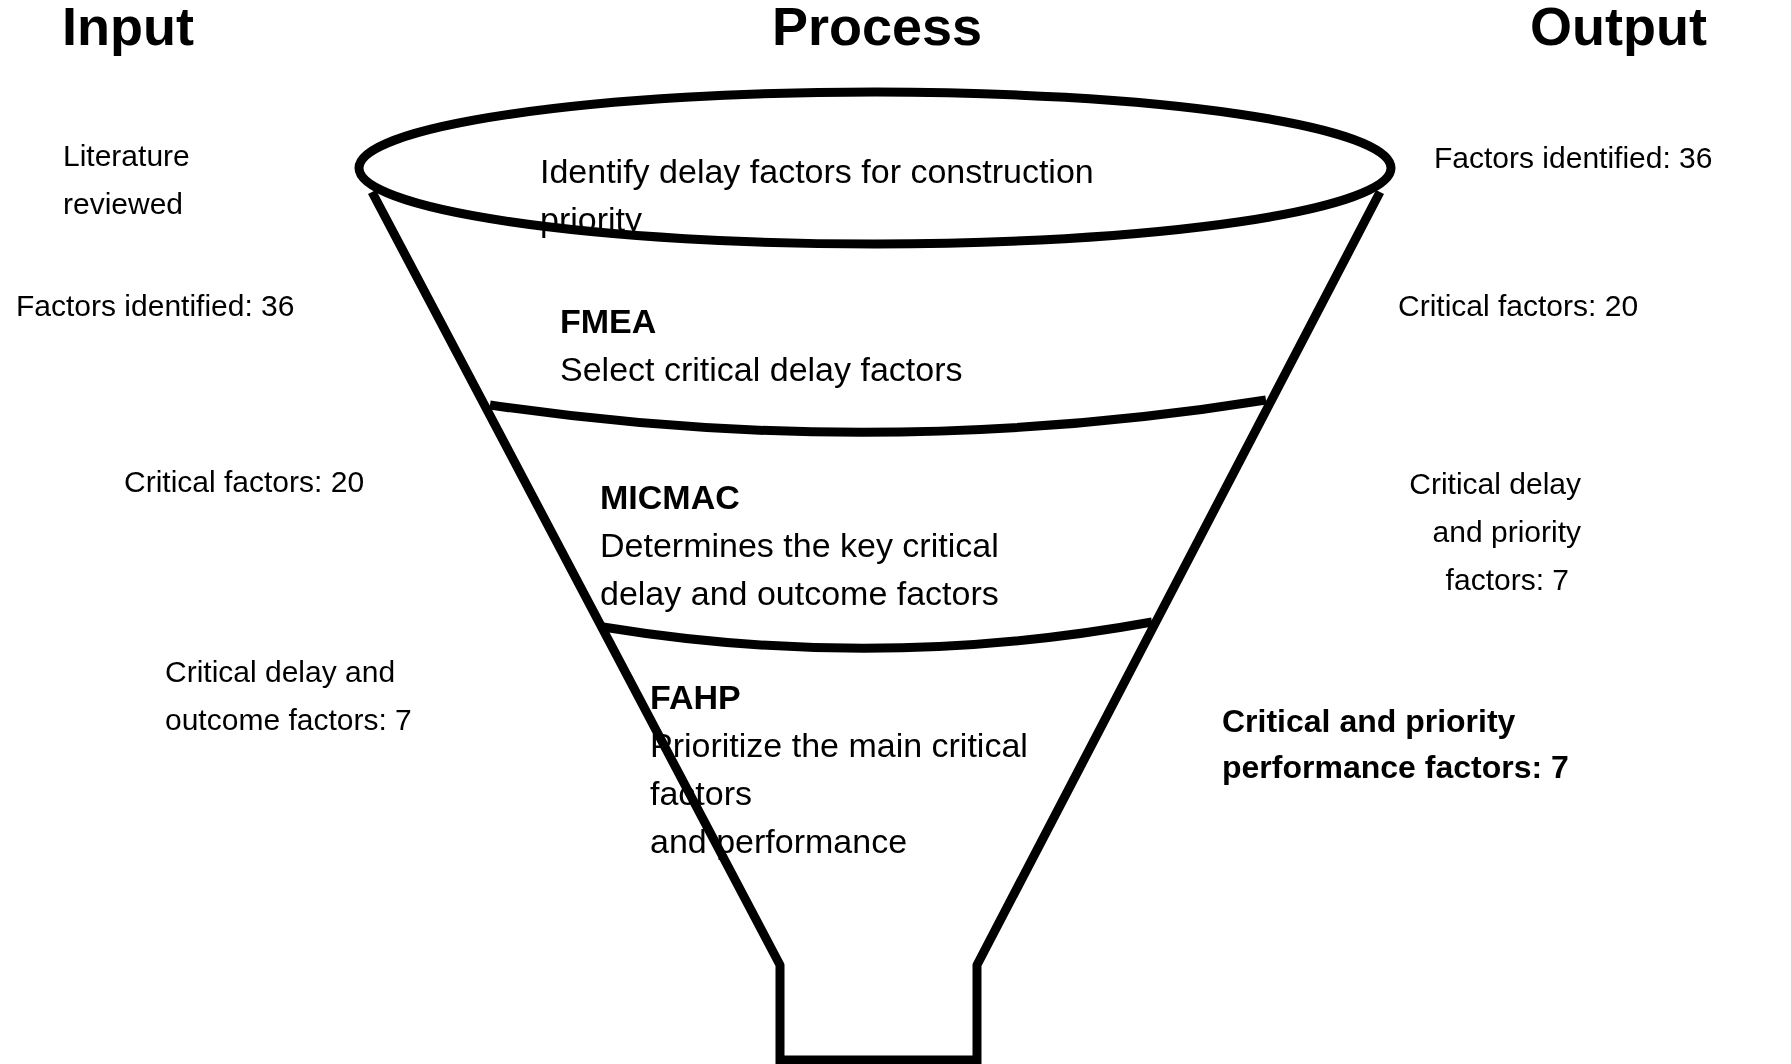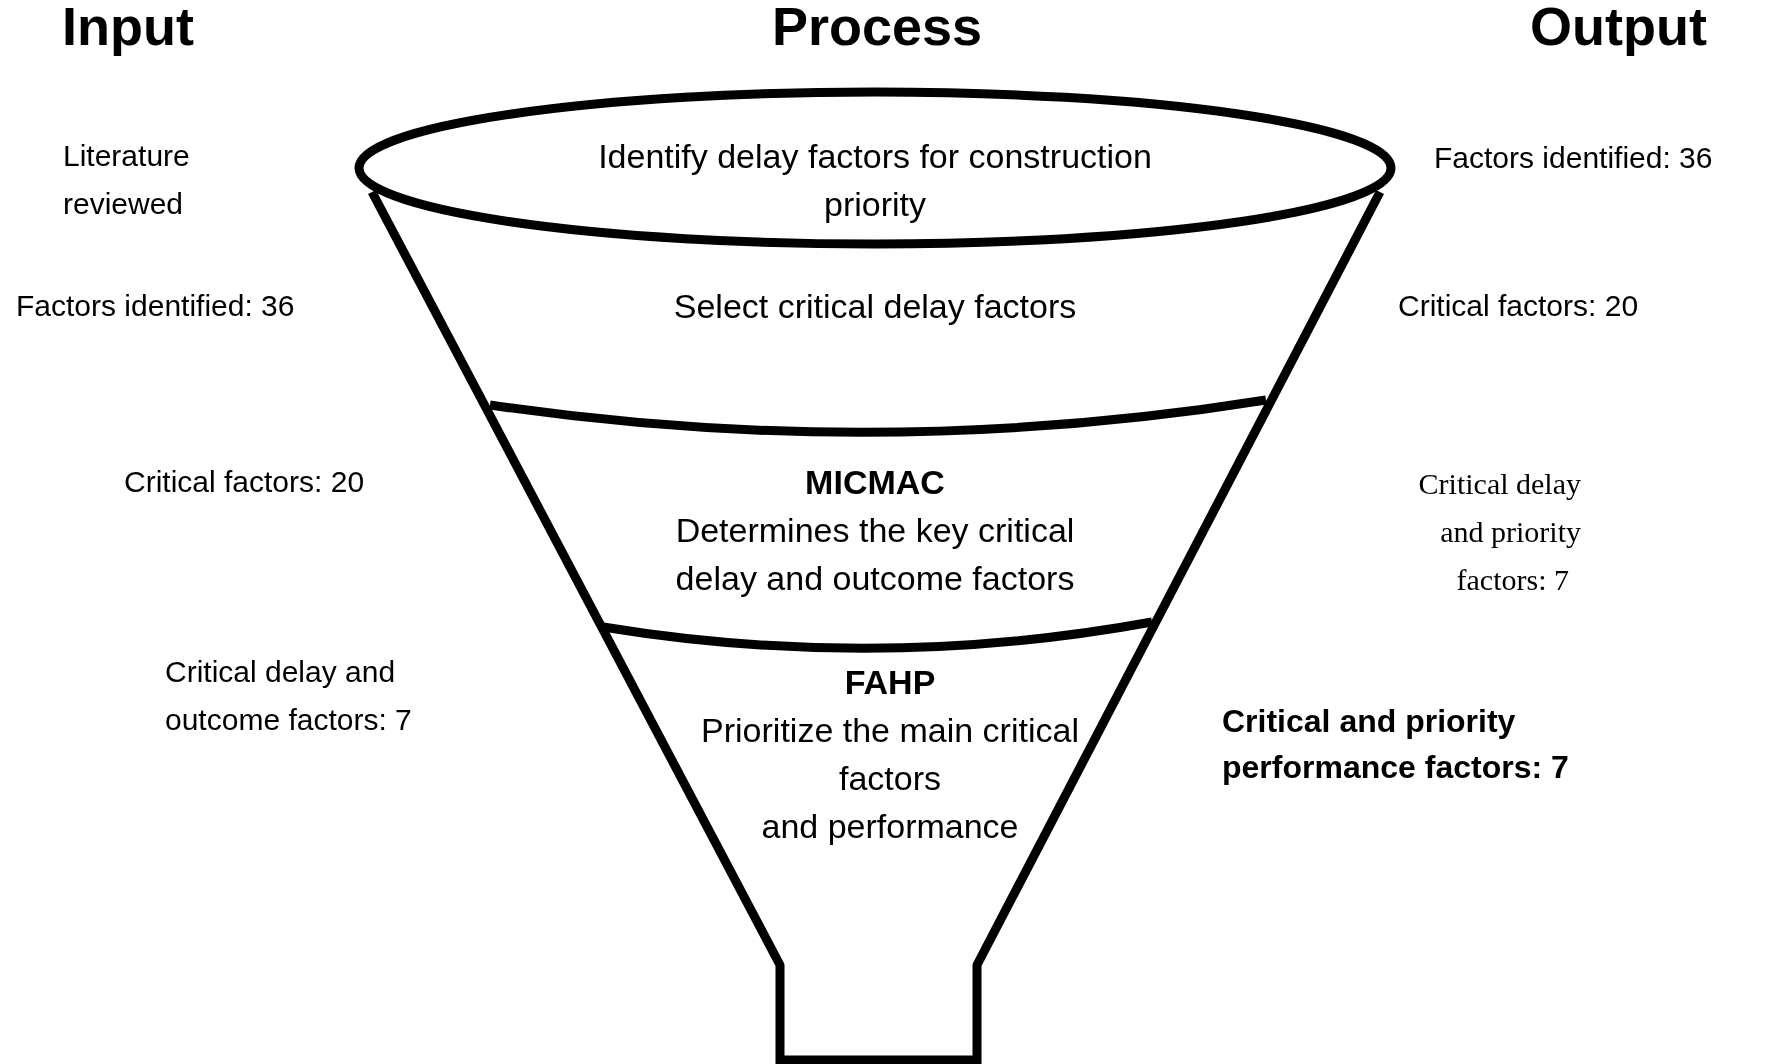--- a/index.html
+++ b/index.html
@@ -1,20 +1,20 @@
 <!DOCTYPE html>
 <html><head>
 <meta charset="utf-8">
 <style>
   html, body { margin:0; padding:0; background:#ffffff; }
   body { width:1791px; height:1064px; position:relative; overflow:hidden;
          font-family:"Liberation Sans", "DejaVu Sans", sans-serif; color:#000; }
   .hdr { position:absolute; top:-6px; font-weight:bold; font-size:54px; line-height:64px; }
   .lbl { position:absolute; font-size:30px; line-height:48px; white-space:nowrap; }
-  .ctr { position:absolute; text-align:center; font-size:34px; line-height:48px; }
+  .ctr { position:absolute; font-size:34px; line-height:48px;margin-top:15px; }
   .ctr .t { font-weight:bold; display:block; }
   .ctr .d { display:block; }
   svg.funnel { position:absolute; left:0; top:0; }
 </style>
 </head>
 <body>
 
 <div class="hdr" style="left:62px;">Input</div>
 <div class="hdr" style="left:772px;">Process</div>
 <div class="hdr" style="left:1530px;">Output</div>
@@ -29,20 +29,21 @@
     <ellipse cx="875" cy="168" rx="516" ry="76"></ellipse>
   </g>
 </svg>
 
 <div class="ctr" style="left:540px; width:670px; top:132px;">
   <span class="d">Identify delay factors for construction</span>
   <span class="d">priority</span>
 </div>
 
 <div class="ctr" style="left:560px; width:630px; top:282px;">
+  <span class="t">FMEA</span>
   <span class="d">Select critical delay factors</span>
 </div>
 
 <div class="ctr" style="left:600px; width:550px; top:458px;">
   <span class="t">MICMAC</span>
   <span class="d">Determines the key critical</span>
   <span class="d">delay and outcome factors</span>
 </div>
 
 <div class="ctr" style="left:650px; width:480px; top:658px;">
@@ -66,21 +67,21 @@
   <div>Critical delay and</div>
   <div>outcome factors: 7</div>
 </div>
 
 <div class="lbl" style="left:1434px; top:134px;">
   <div>Factors identified: 36</div>
 </div>
 <div class="lbl" style="left:1398px; top:282px;">
   <div>Critical factors: 20</div>
 </div>
-<div class="lbl" style="left:1355px; top:460px; width:226px; text-align:right;font-family:Liberation Serif, serif;">
+<div class="lbl" style="left:1355px; top:460px; width:226px; text-align:right;">
   <div>Critical delay</div>
   <div>and priority</div>
   <div style="padding-right:12px;">factors: 7</div>
 </div>
 <div class="lbl" style="left:1222px; top:698px; font-size:32px; line-height:46px;font-weight:bold;">
   <div>Critical and priority</div>
   <div>performance factors: 7</div>
 </div>
 
 </body></html>

